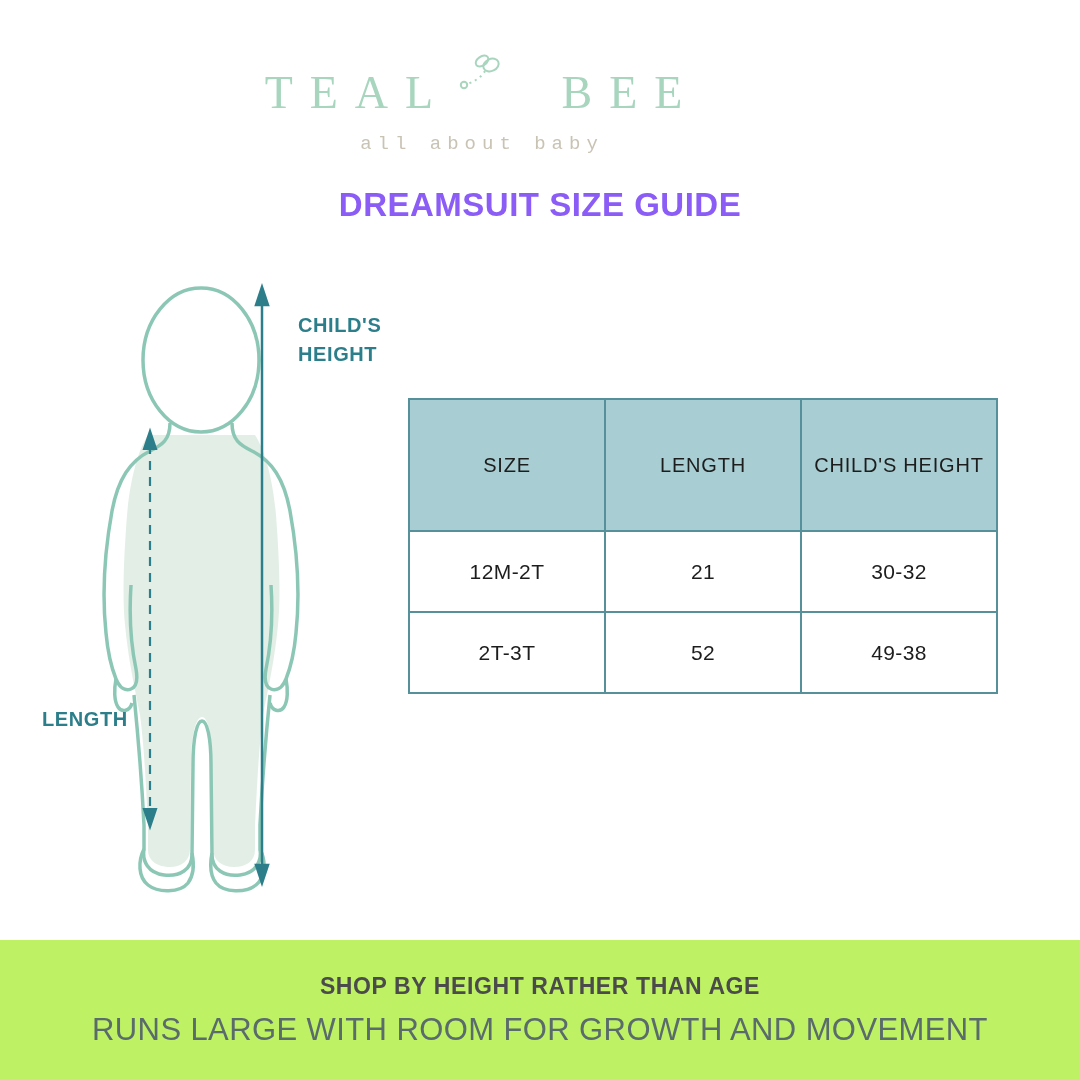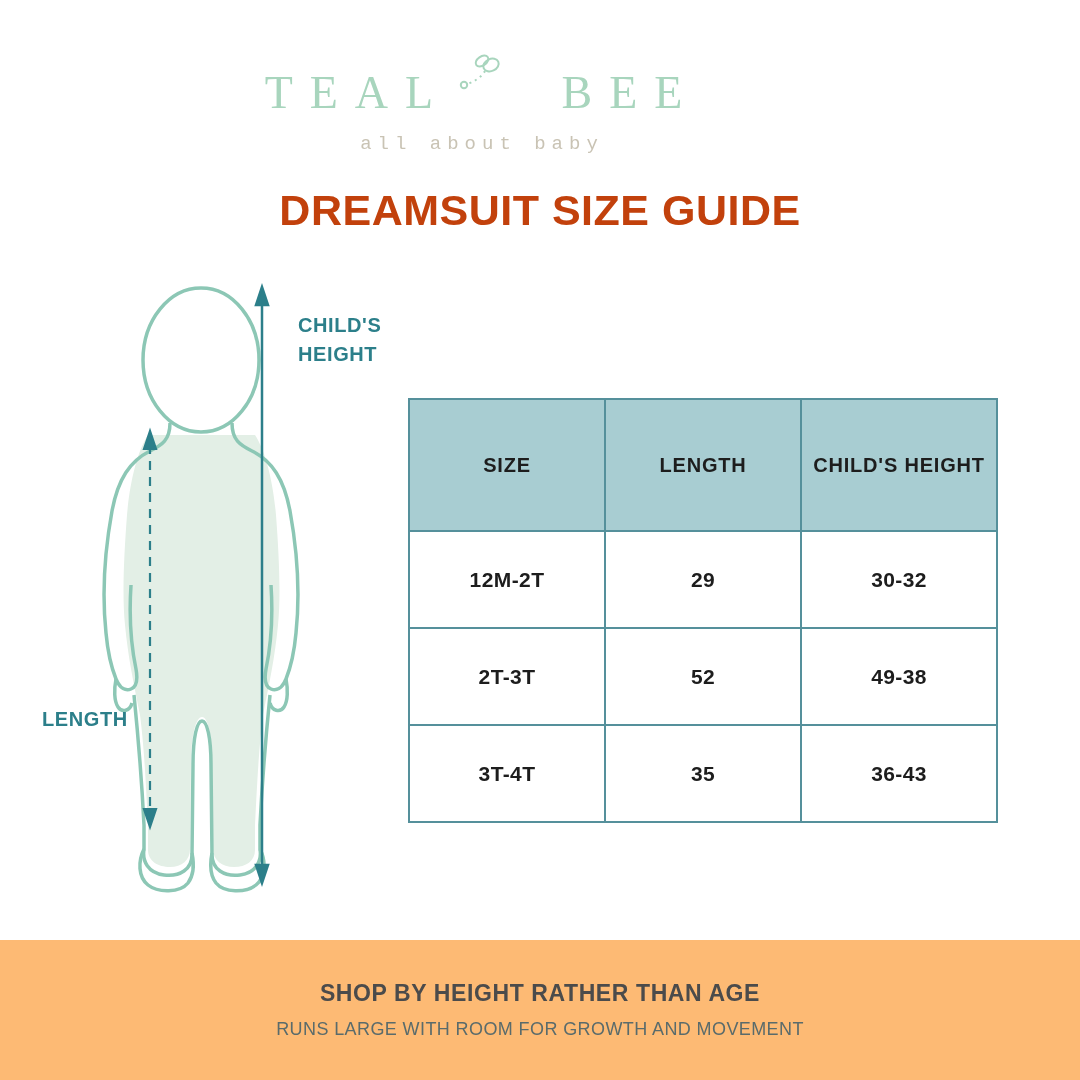--- a/index.html
+++ b/index.html
@@ -48,24 +48,24 @@
     font-family: Liberation Mono, monospace;
   }
 
   
   .title {
     position: absolute;
     top: 186px;
     left: 0;
     width: 1080px;
     text-align: center;
-    font-size: 43px;
+    font-size: 33px;
     font-weight: bold;
     letter-spacing: 0.5px;
-    color: #c2410c;
+    color: #8b5cf6;
   }
 
   
   .figure-wrap {
     position: absolute;
     left: 30px;
     top: 265px;
     width: 400px;
     height: 640px;
   }
@@ -86,61 +86,61 @@
     left: 408px;
     top: 398px;
     width: 588px;
     border-collapse: collapse;
     table-layout: fixed;
   }
   .sizetable th, .sizetable td {
     border: 2px solid #55909b;
     text-align: center;
     color: #1d1d1d;
-    font-weight: bold;
+    font-weight: normal;
   }
   .sizetable th {
     background: #a8cdd2;
     height: 132px;
     font-size: 20px;
     letter-spacing: 0.8px;
     line-height: 1.4;
   }
   .sizetable td {
-    height: 97px;
+    height: 81px;
     font-size: 21px;
     background: #ffffff;
     letter-spacing: 0.4px;
   }
   .col-size   { width: 196px; }
   .col-length { width: 196px; }
   .col-height { width: 196px; }
 
   
   .footer {
     position: absolute;
     left: 0;
     bottom: 0;
     width: 1080px;
     height: 140px;
-    background: #fdba74;
+    background: #bef264;
     display: flex;
     flex-direction: column;
     align-items: center;
     justify-content: center;
   }
   .footer-line1 {
     font-size: 23px;
     font-weight: bold;
     color: #4b4b4b;
     letter-spacing: 0.6px;
     margin-bottom: 12px;
   }
   .footer-line2 {
-    font-size: 18px;
+    font-size: 31px;
     color: #5a6b6b;
     letter-spacing: 0.4px;
   }
 </style>
 </head>
 <body>
 
 <div class="page">
 
   <div class="brand">
@@ -245,33 +245,28 @@
     <thead>
       <tr>
         <th class="col-size">SIZE</th>
         <th class="col-length">LENGTH</th>
         <th class="col-height">CHILD'S HEIGHT</th>
       </tr>
     </thead>
     <tbody>
       <tr>
         <td>12M-2T</td>
-        <td>29</td>
+        <td>21</td>
         <td>30-32</td>
       </tr>
       <tr>
         <td>2T-3T</td>
         <td>52</td>
         <td>49-38</td>
       </tr>
-      <tr>
-        <td>3T-4T</td>
-        <td>35</td>
-        <td>36-43</td>
-      </tr>
     </tbody>
   </table>
 
   <div class="footer">
     <div class="footer-line1">SHOP BY HEIGHT RATHER THAN AGE</div>
     <div class="footer-line2">RUNS LARGE WITH ROOM FOR GROWTH AND MOVEMENT</div>
   </div>
 
 </div>
 

